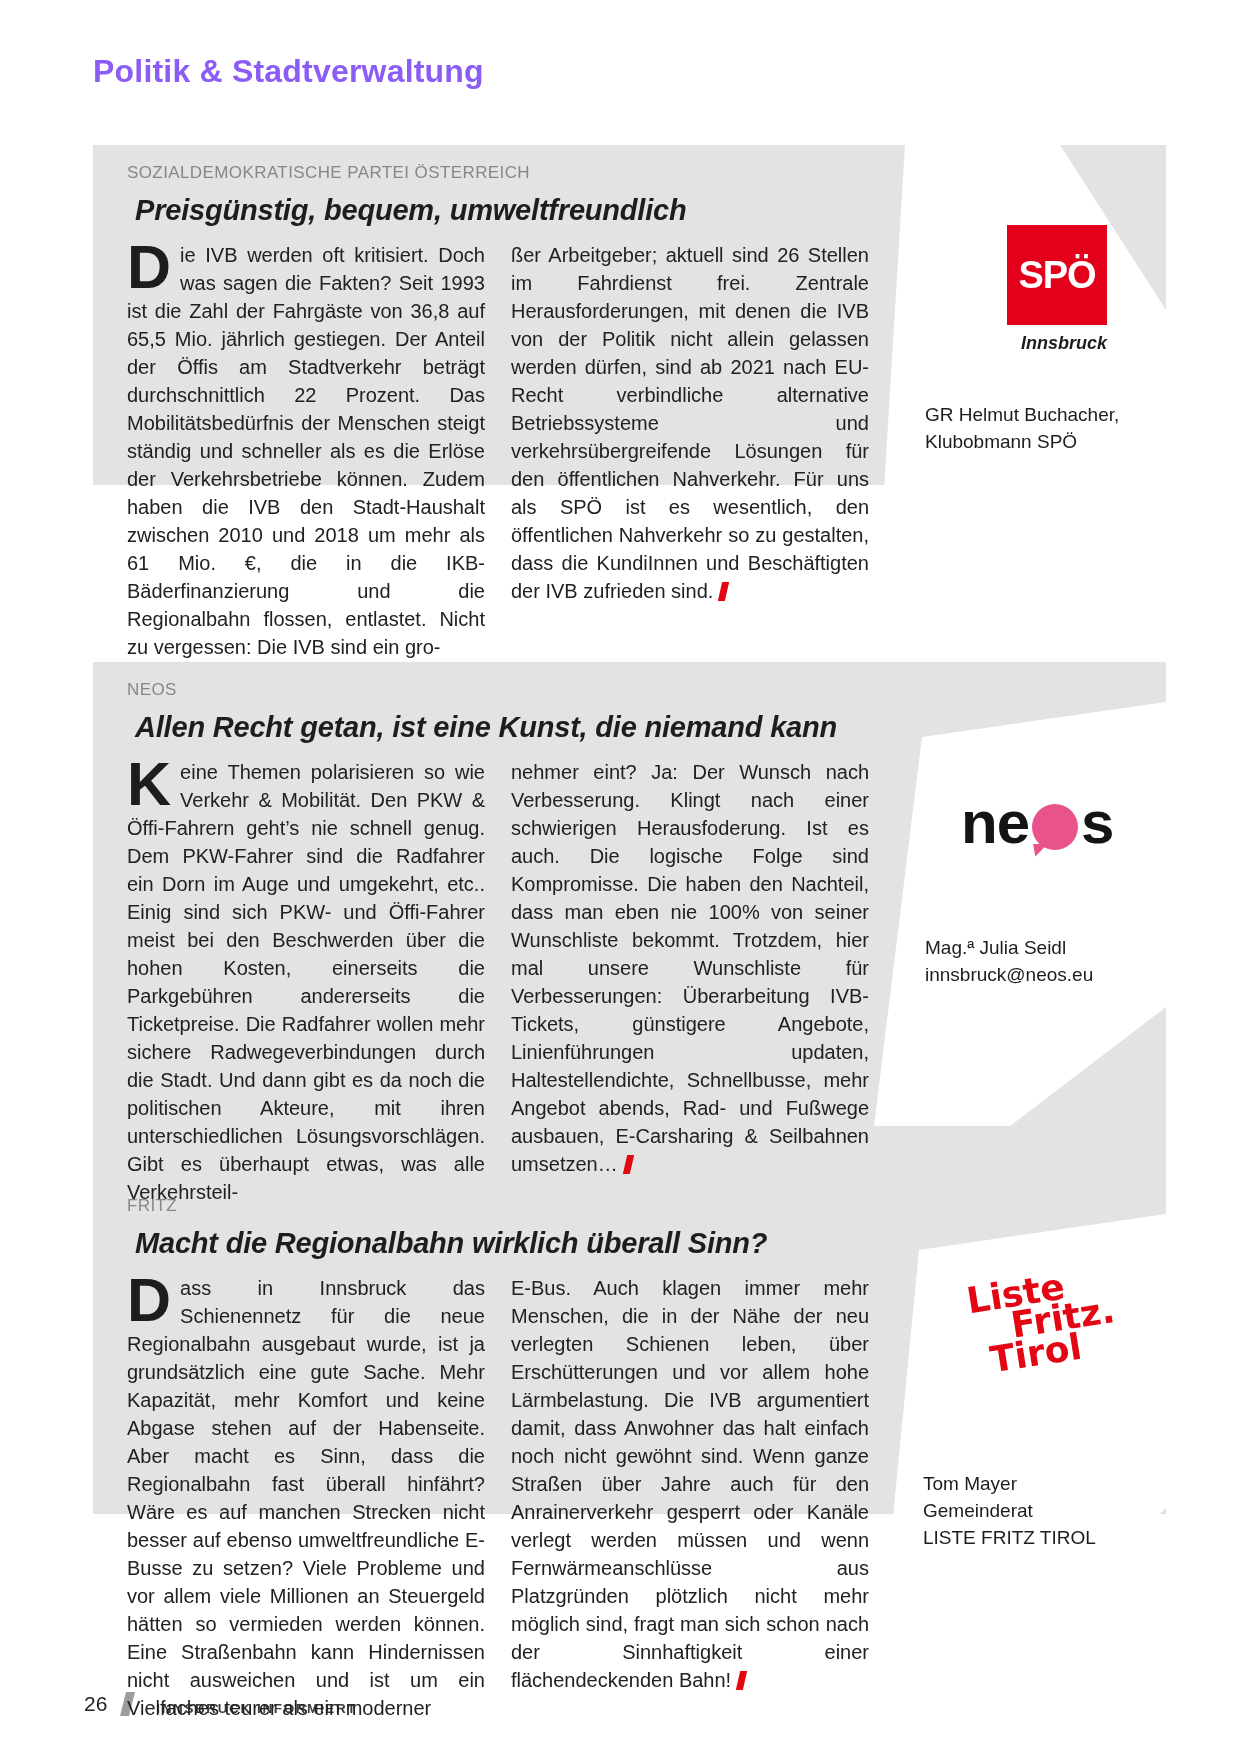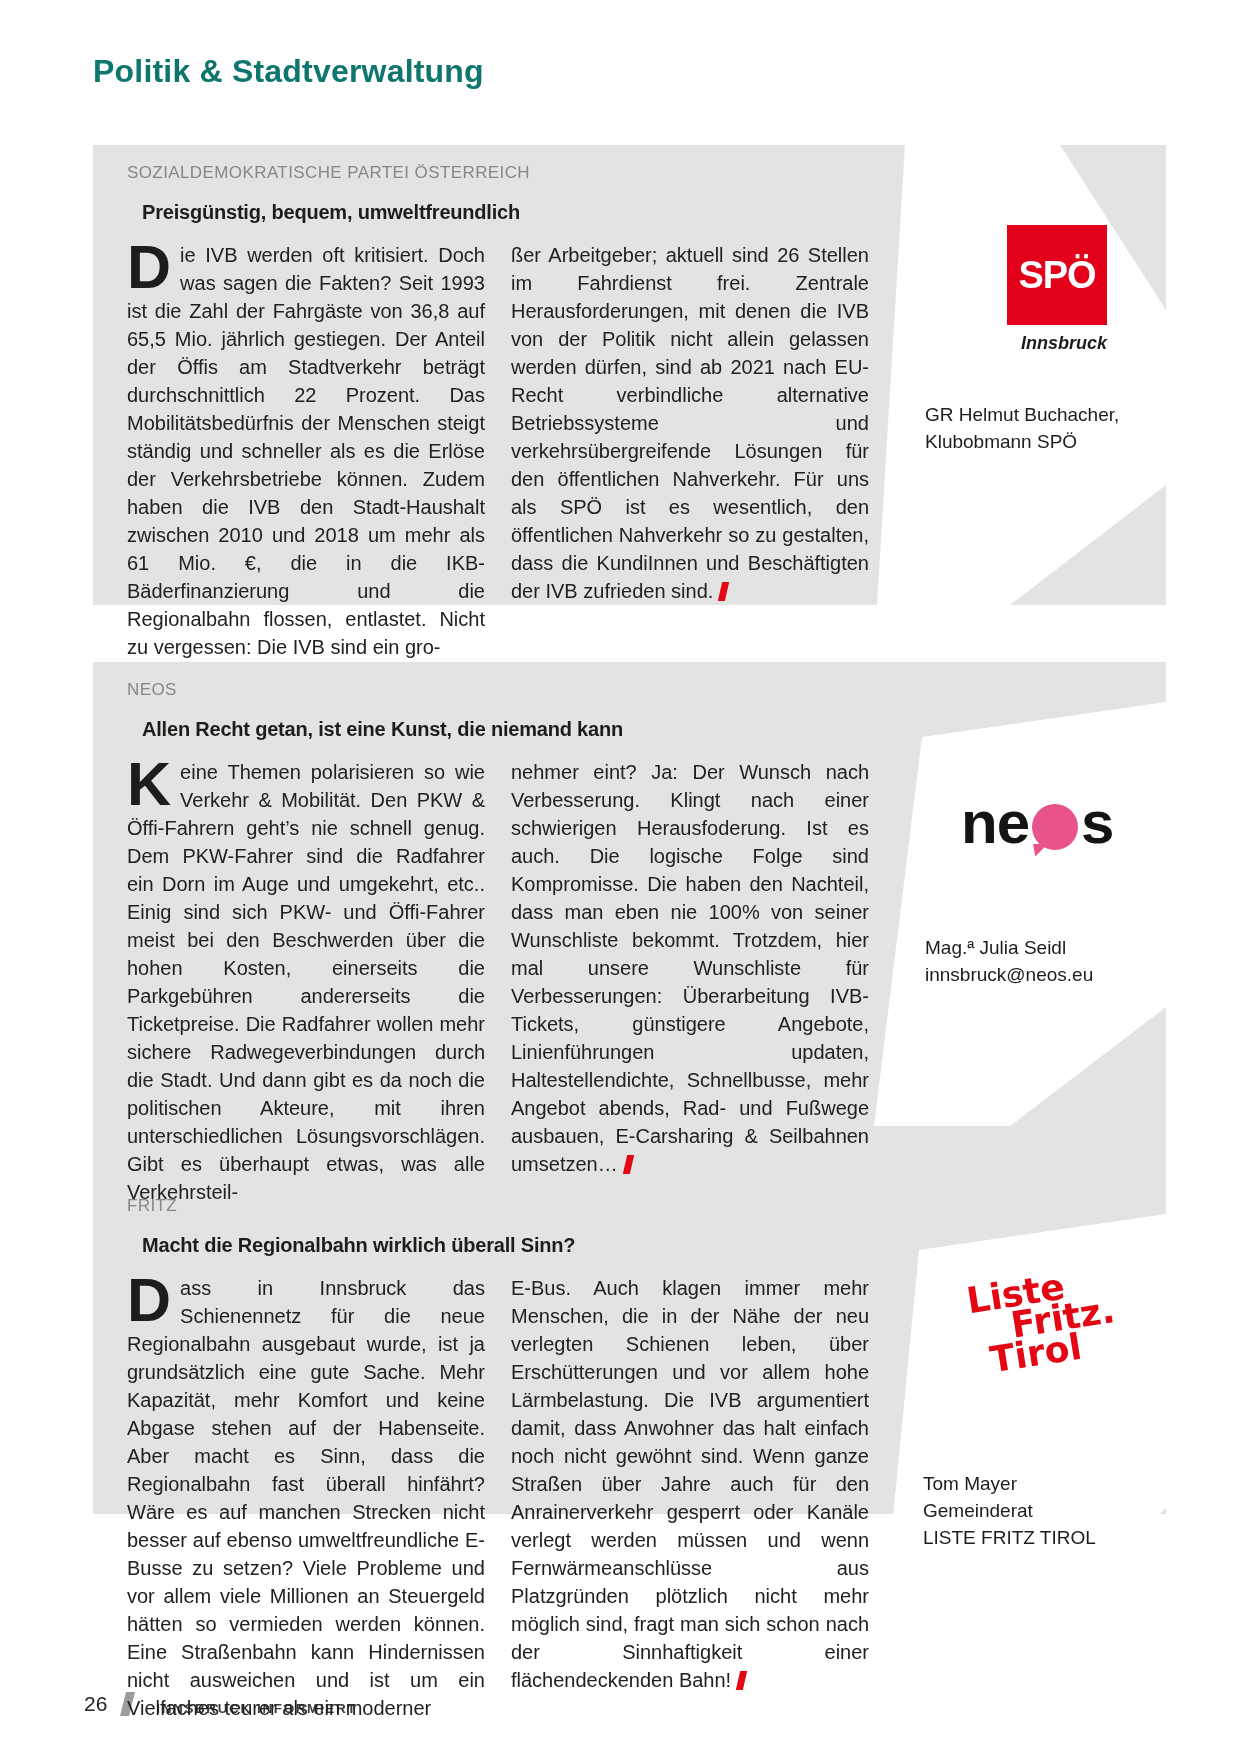--- a/index.html
+++ b/index.html
@@ -3,42 +3,42 @@
 <meta charset="utf-8">
 <style>
   html,body { margin:0; padding:0; background:#ffffff; }
   .page {
     position:relative; width:1240px; height:1754px; margin:0 auto;
     background:#ffffff; overflow:hidden;
     font-family:"Liberation Sans", sans-serif; color:#1f1f1f;
   }
   .page-header {
     position:absolute; left:93px; top:32px;
-    font-size:32px; font-weight:700; color:#0f766e; letter-spacing:0.2px;
+    font-size:32px; font-weight:700; color:#8b5cf6; letter-spacing:0.2px;
   }
 
   
   .party-box { position:absolute; left:93px; width:1073px; background:#e3e3e2; }
-  .s1 { top:145px; height:460px; }
+  .s1 { top:145px; height:340px; }
   .s2 { top:662px; height:576px; }
   .s3 { top:1178px; height:336px; }
 
   
   .wedge { position:absolute; inset:0; background:#ffffff; z-index:1; }
   .s1 .wedge { clip-path:polygon(812px 0px, 967px 0px, 1073px 165px, 1073px 340px, 917px 460px, 784px 460px); }
   .s2 .wedge { clip-path:polygon(829px 75px, 1073px 40px, 1073px 345px, 917px 464px, 781px 464px); }
   .s3 .wedge { clip-path:polygon(826px 72px, 1073px 36px, 1073px 330px, 930px 463px, 788px 463px); }
 
   .eyebrow {
     position:absolute; left:34px; top:18px; z-index:2;
     font-size:17px; color:#878787; letter-spacing:0.4px;
   }
   .title {
-    position:absolute; left:33px; top:40px; margin:16px; z-index:2;
-    font-size:20px; font-weight:700; color:#1d1d1b; letter-spacing:-0.2px;
+    position:absolute; left:33px; top:40px; margin:9px; z-index:2;
+    font-size:29px; font-style:italic; font-weight:700; color:#1d1d1b; letter-spacing:-0.2px;
   }
   .cols { position:absolute; left:34px; top:96px; z-index:2; display:flex; gap:26px; }
   .col {
     width:358px; font-size:20px; line-height:28px; text-align:justify;
     color:#212121; hyphens:none;
   }
   .dropcap {
     float:left; font-size:61px; line-height:49px; font-weight:700;
     padding:2px 9px 0 0; color:#1d1d1b;
   }

